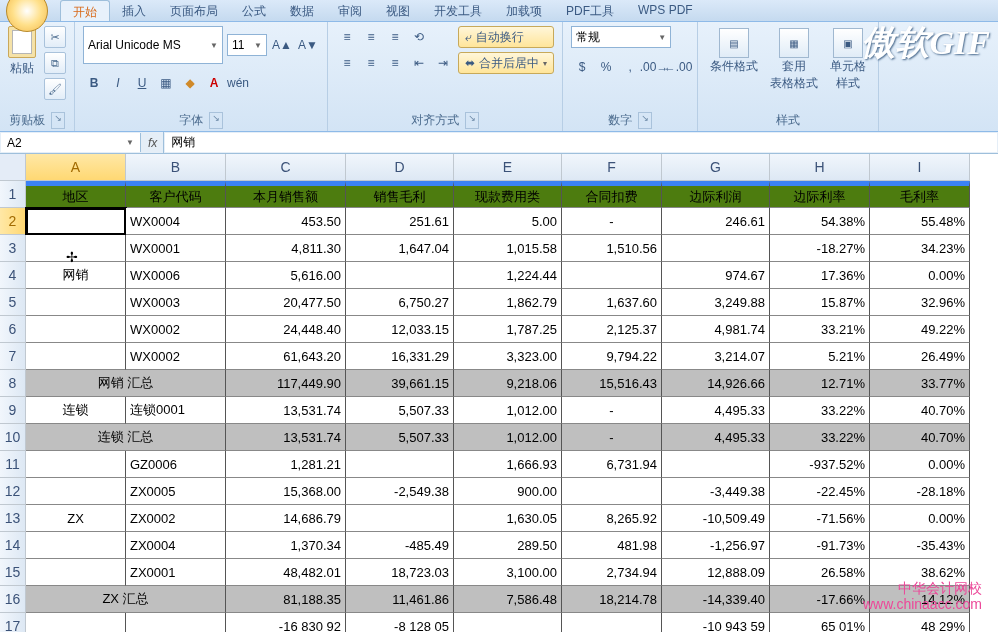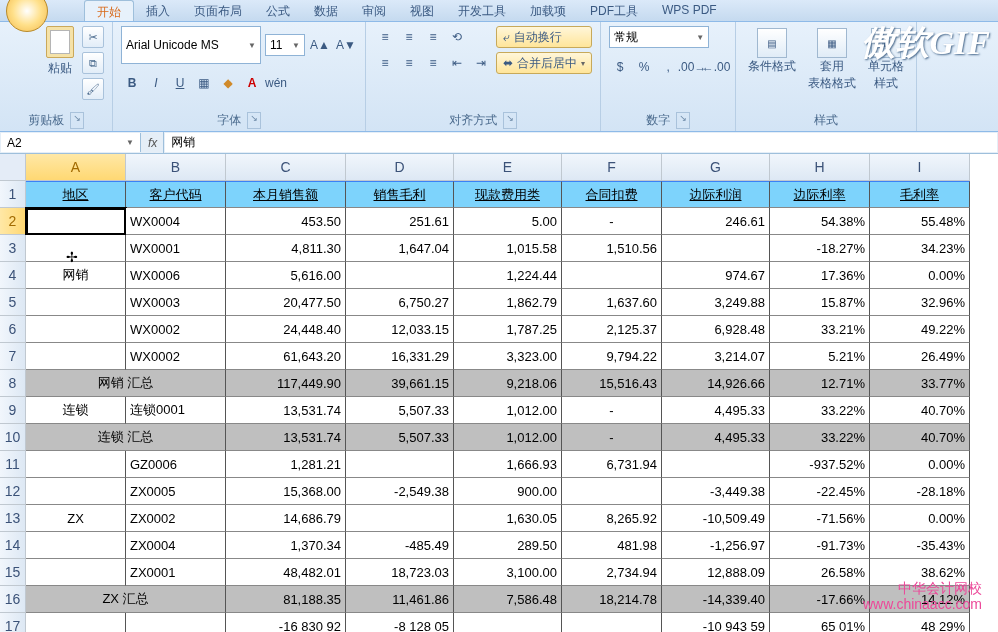--- a/index.html
+++ b/index.html
@@ -1,28 +1,28 @@
 <!DOCTYPE html>
 <html><head>
 <meta charset="utf-8">
 <style>
 * { box-sizing: border-box; margin: 0; padding: 0; }
 body { font-family: "Microsoft YaHei", "SimSun", Arial, sans-serif; font-size: 12px; background: #fff; overflow: hidden; width: 998px; height: 632px; position: relative; }
 
 
-.ribbon-tabs { background: linear-gradient(#dbe9f9,#c5daef); height: 22px; display: flex; padding-left: 84px; border-bottom: 1px solid #8ebae8; }
+.ribbon-tabs { background: linear-gradient(#dbe9f9,#c5daef); height: 22px; display: flex; padding-left: 60px; border-bottom: 1px solid #8ebae8; }
 .office-btn { position: absolute; left: 6px; top: -10px; width: 42px; height: 42px; border-radius: 50%; background: radial-gradient(#fff,#ffe08a,#f2b84a); border: 1px solid #b88a2a; z-index: 10; }
 .rtab { padding: 3px 12px; color: #3b5a82; cursor: pointer; }
 .rtab.active { background: #e7f1fb; border: 1px solid #9ebfdb; border-bottom: none; border-radius: 3px 3px 0 0; color: #d86a1a; }
 .ribbon-body { background: linear-gradient(#e7f1fb,#d3e4f5); height: 110px; display: flex; border-bottom: 1px solid #8ebae8; }
 .rgroup { border-right: 1px solid #b7cee5; padding: 4px 8px 2px 8px; display: flex; flex-direction: column; }
 .rgroup-content { flex: 1; display: flex; align-items: flex-start; gap: 4px; }
 .rgroup-label { text-align: center; color: #4a6a8d; font-size: 12px; padding-top: 2px; display: flex; justify-content: center; gap: 6px; }
 .rgroup-label .dlg { font-size: 9px; color: #6b88a6; border: 1px solid #a9c2db; padding: 0 2px; cursor: pointer; }
-.clip-col { display: flex; flex-direction: column; align-items: center; margin-left: 38px; }
+.clip-col { display: flex; flex-direction: column; align-items: center; }
 .clip-icon { width: 28px; height: 32px; background: #f5e2a8; border: 1px solid #caa85a; border-radius: 2px; position: relative; }
 .clip-icon::after { content: ""; position: absolute; left: 3px; top: 3px; width: 18px; height: 22px; background: #fff; border: 1px solid #b5b5b5; }
 .clip-label { margin-top: 2px; color: #3b5a82; }
 .mini-btn { width: 22px; height: 22px; border: 1px solid #a9c2db; background: linear-gradient(#fff,#e2edf8); border-radius: 2px; display: flex; align-items: center; justify-content: center; color: #4a6a8d; cursor: pointer; font-size: 11px; }
 .mini-col { display: flex; flex-direction: column; gap: 4px; margin-left: 4px; }
 .font-row1 { display: flex; gap: 4px; align-items: center; }
 .font-name { width: 140px; height: 38px; border: 1px solid #8fb3d6; background: #fff; padding: 2px 4px; display: flex; align-items: center; justify-content: space-between; }
 .font-size { width: 40px; height: 22px; border: 1px solid #8fb3d6; background: #fff; padding: 2px 4px; display: flex; align-items: center; justify-content: space-between; }
 .dd { font-size: 8px; color: #666; }
 .font-row2 { display: flex; gap: 2px; margin-top: 4px; }
@@ -44,21 +44,21 @@
 
 
 .sheet { position: relative; display: grid; grid-template-columns: 26px 100px 100px 120px 108px 108px 100px 108px 100px 100px; }
 .hdr, .rowhdr, .cell, .corner { border-right: 1px solid #c0c8d0; border-bottom: 1px solid #c0c8d0; height: 27px; display: flex; align-items: center; padding: 0 4px; }
 .corner { background: #e4ecf7; }
 .hdr { background: linear-gradient(#f1f6fc,#dde8f4); justify-content: center; color: #3b5278; font-size: 14px; }
 .hdr.sel { background: linear-gradient(#ffe8a6,#ffd873); color: #a26a00; }
 .rowhdr { background: linear-gradient(90deg,#f1f6fc,#dde8f4); justify-content: center; color: #3b5278; font-size: 14px; }
 .rowhdr.sel { background: linear-gradient(90deg,#ffe8a6,#ffd873); color: #a26a00; }
 .cell { background: #fff; font-size: 13px; justify-content: flex-end; font-family: "Arial Unicode MS", Arial; border-right: 1px solid #555; border-bottom: 1px solid #888; }
-.cell.th { background: #7dd3fc; justify-content: center; font-weight: normal; border-top: 1px solid #3b82f6; text-decoration: underline; }
+.cell.th { background: #4d7c0f; justify-content: center; font-weight: normal; border-top: 5px solid #3b82f6; }
 .cell.tl { justify-content: flex-start; }
 .cell.tc { justify-content: center; }
 .cell.sum { background: #bfbfbf; }
 .cursor-cross { position: absolute; left: 66px; top: 95px; font-size: 14px; color: #000; pointer-events: none; z-index: 15; }
 .active-cell { outline: 3px solid #000; outline-offset: -2px; }
 .watermark2 { position: absolute; right: 16px; bottom: 20px; color: #ec4899; font-size: 14px; text-align: right; line-height: 16px; pointer-events: none; z-index: 20; }
 </style>
 </head>
 <body>
 
@@ -288,21 +288,21 @@
     <div class="cell">3,249.88</div>
     <div class="cell">15.87%</div>
     <div class="cell">32.96%</div>
     <div class="rowhdr">6</div>
     <div class="cell tc"></div>
     <div class="cell tl">WX0002</div>
     <div class="cell">24,448.40</div>
     <div class="cell">12,033.15</div>
     <div class="cell">1,787.25</div>
     <div class="cell">2,125.37</div>
-    <div class="cell">6,928.48</div>
+    <div class="cell">4,981.74</div>
     <div class="cell">33.21%</div>
     <div class="cell">49.22%</div>
     <div class="rowhdr">7</div>
     <div class="cell tc"></div>
     <div class="cell tl">WX0002</div>
     <div class="cell">61,643.20</div>
     <div class="cell">16,331.29</div>
     <div class="cell">3,323.00</div>
     <div class="cell">9,794.22</div>
     <div class="cell">3,214.07</div>

